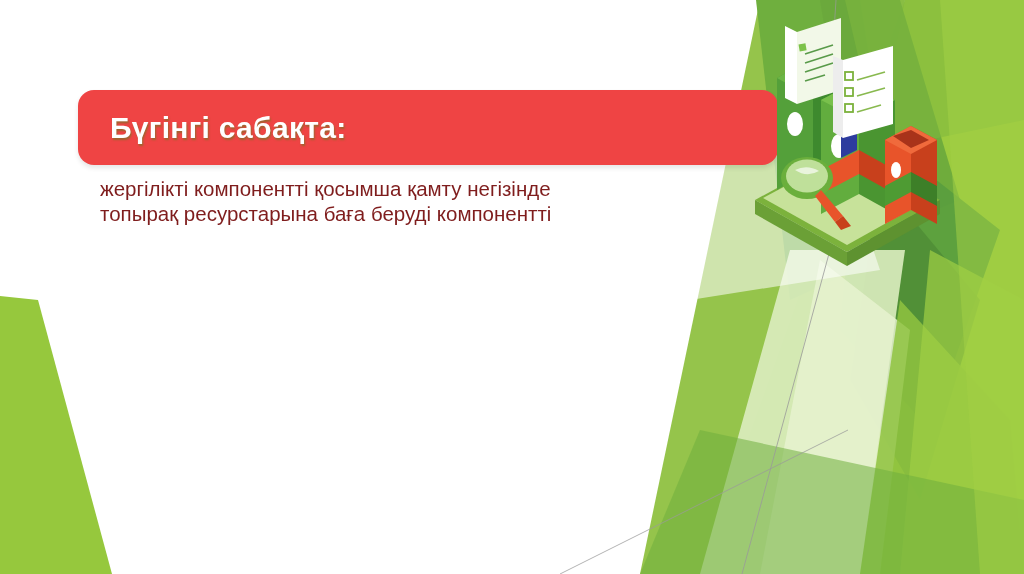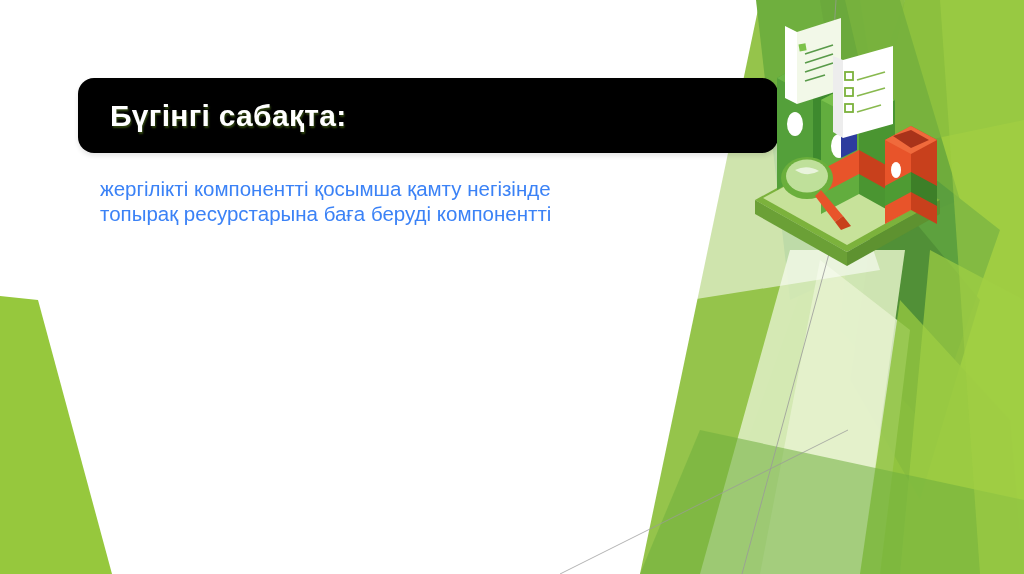--- a/index.html
+++ b/index.html
@@ -19,43 +19,43 @@
   
   .bg-art{
     position:absolute;inset:0;
     width:1024px;height:574px;
     pointer-events:none;
   }
 
   
   .title-banner{
     position:absolute;
-    left:78px;top:78px;
+    left:78px;top:90px;
     width:700px;height:75px;
-    background:#000000;
+    background:#ef4444;
     border-radius:16px;
     box-shadow:0 3px 5px rgba(0,0,0,0.10);
     display:flex;align-items:center;
   }
   .title-text{
     margin-left:32px;
     color:#ffffff;
     font-size:30px;
     font-weight:bold;
     letter-spacing:0.3px;
     text-shadow:1px 2px 2px rgba(90,130,30,0.55);
     white-space:nowrap;
   }
 
   
   .body-copy{
     position:absolute;
     left:100px;top:176px;
     width:700px;
-    color:#3b82f6;
+    color:#7f1d1d;
     font-size:20.5px;
     line-height:25px;
     font-weight:500;
   }
   .body-copy .line{display:block;white-space:nowrap;}
 
   
   .illustration{
     position:absolute;
     left:735px;top:18px;

